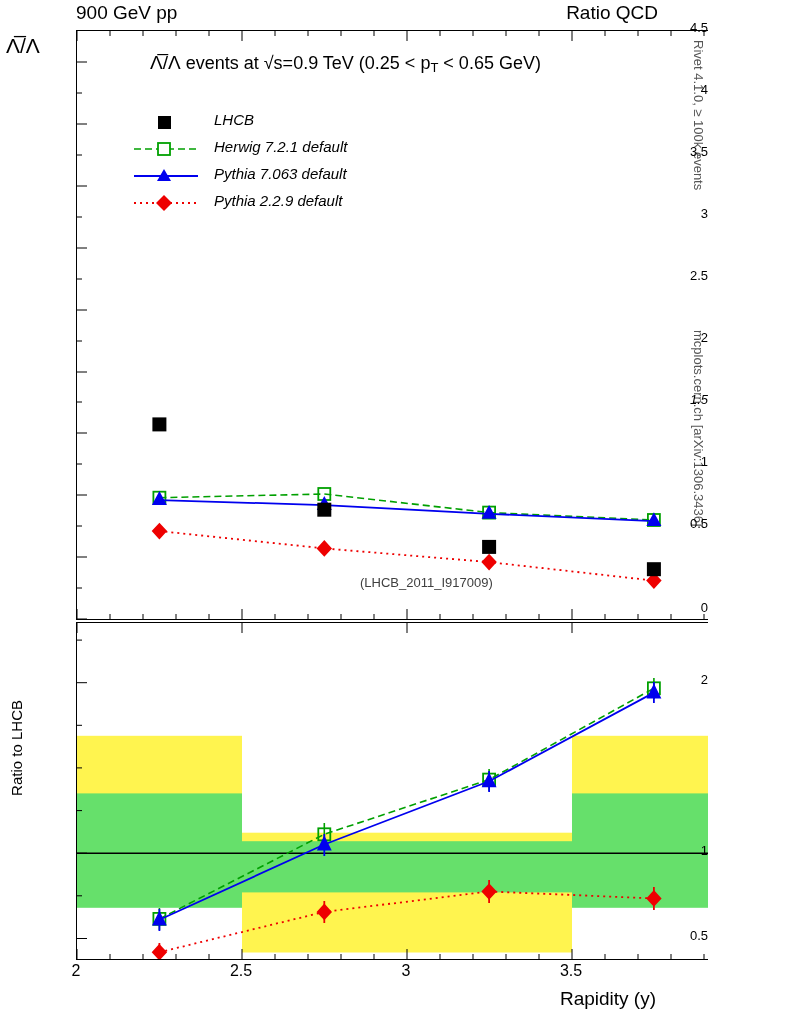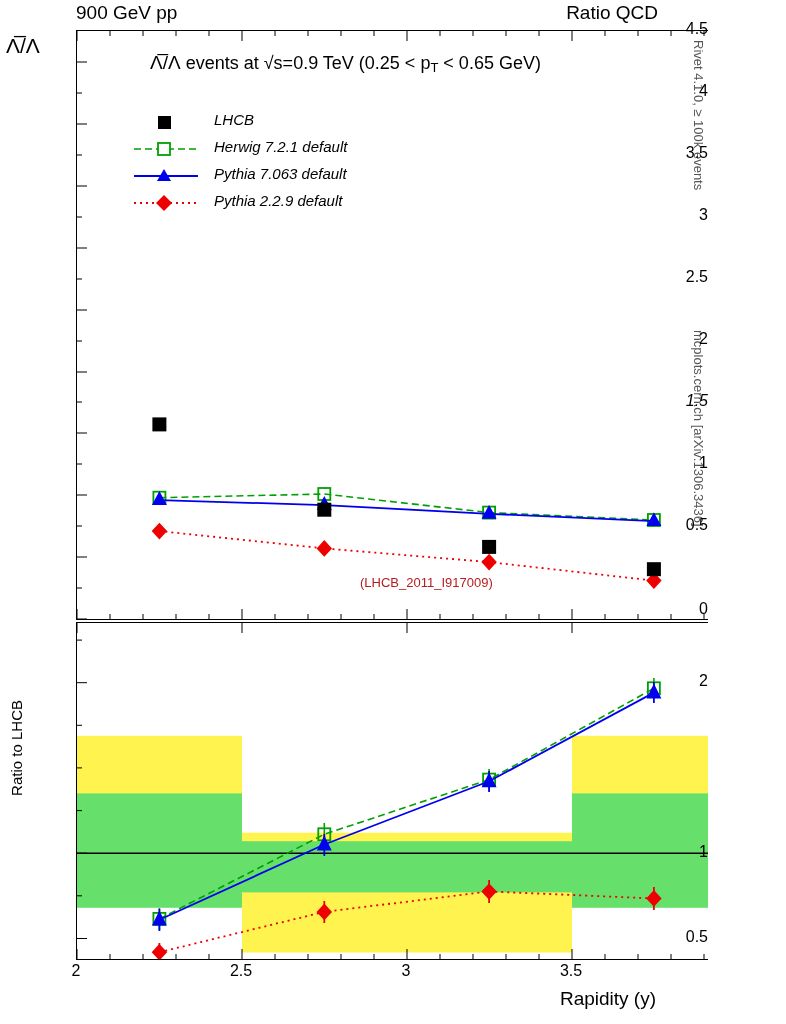--- a/index.html
+++ b/index.html
@@ -22,28 +22,28 @@
   #top-title{left:150px;top:52px;font-size:18px;white-space:nowrap;}
   #ylabel-top{left:6px;top:34px;font-size:20px;}
 
   
   #legend{left:128px;top:108px;width:290px;font-size:15px;}
   .leg-row{position:relative;height:27px;font-style:italic;}
   .leg-mark{position:absolute;left:0;top:0;width:76px;height:27px;}
   .leg-txt{position:absolute;left:86px;top:3px;white-space:nowrap;font-size:15px;}
 
   
-  #wm{left:360px;top:575px;font-size:13px;color:#b91c1c;}
+  #wm{left:360px;top:575px;font-size:13px;color:#404040;}
 
   
   #bot-panel{left:76px;top:622px;width:662px;height:338px;border:1px solid #000;box-sizing:border-box;overflow:hidden;}
   #ylabel-bot{left:8px;top:700px;font-size:15px;writing-mode:vertical-rl;transform:rotate(180deg);}
   #xlabel{right:52px;top:988px;font-size:19px;}
 
-  .ytick{position:absolute;right:0;font-size:16px;text-align:right;}
+  .ytick{position:absolute;right:0;font-size:13px;text-align:right;}
   .ytick2{position:absolute;left:0;font-size:16px;}
   .xtick{position:absolute;font-size:16px;text-align:center;}
 
   svg{display:block;}
 </style>
 </head>
 <body>
 
 <div id="root">
 

